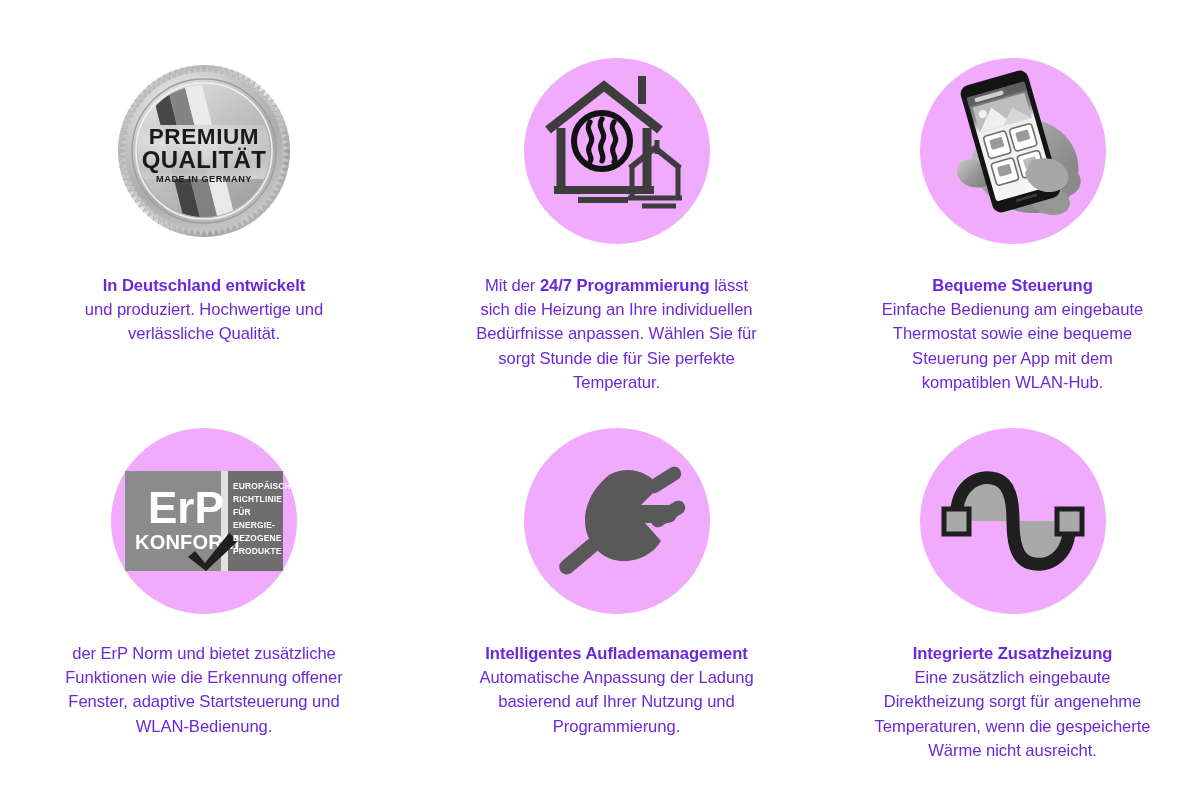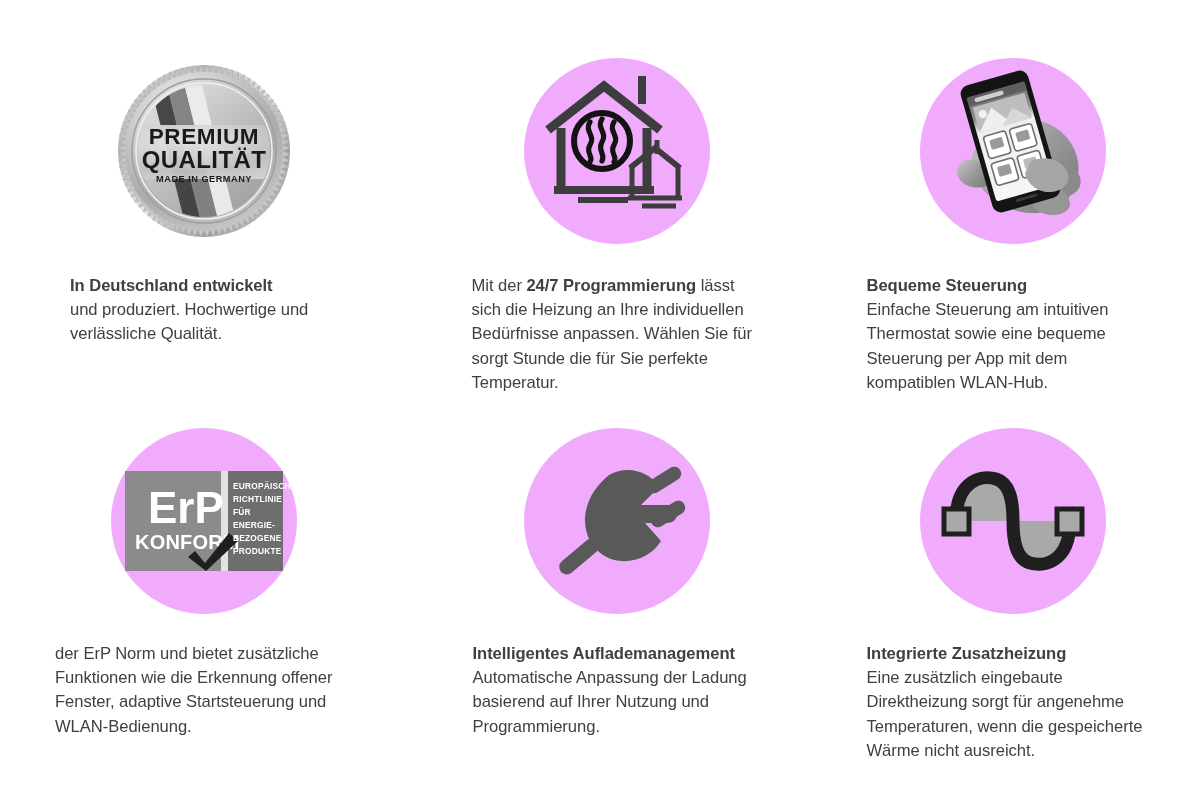--- a/index.html
+++ b/index.html
@@ -49,24 +49,24 @@
   .icon-disc svg { display: block; overflow: visible; }
 
   
   .row1 .icon-disc { margin-top: 58px; }
   .row2 .icon-disc { margin-top: 28px; }
 
   
   .caption {
     margin-top: 30px;
     width: 300px;
-    text-align: left;
+    text-align: center;
     font-size: 16.6px;
     line-height: 1.46;
-    color: #404040;
+    color: #6d28d9;
     letter-spacing: -0.05px;
   }
   .row2 .caption { margin-top: 28px; }
   .caption .lead {
     font-weight: bold;
   }
   .caption-title {
     display: block;
     font-weight: bold;
   }
@@ -245,21 +245,21 @@
 
           <rect x="74" y="133" width="22" height="3" rx="1.5" fill="#3a3a3a"></rect>
         </g>
 
         <path d="M104 96 C118 90 134 94 140 106 C145 116 137 126 124 127
                  C110 128 100 118 98 108 Z" fill="#a6a6a6"></path>
       </svg>
     </div>
     <div class="caption">
       <span class="caption-title">Bequeme Steuerung</span>
-      <span>Einfache Steuerung am intuitiven Thermostat sowie eine bequeme Steuerung per App mit dem kompatiblen WLAN-Hub.</span>
+      <span>Einfache Bedienung am eingebaute Thermostat sowie eine bequeme Steuerung per App mit dem kompatiblen WLAN-Hub.</span>
     </div>
   </div>
 
   <div class="feature-cell row2 cell-4">
     <div class="icon-disc">
       <svg width="158" height="100" viewBox="0 0 158 100" aria-hidden="true">
 
         <rect x="0" y="0" width="96" height="100" fill="#8b8b8b"></rect>
 
         <rect x="96" y="0" width="7" height="100" fill="#e2e2e2"></rect>

